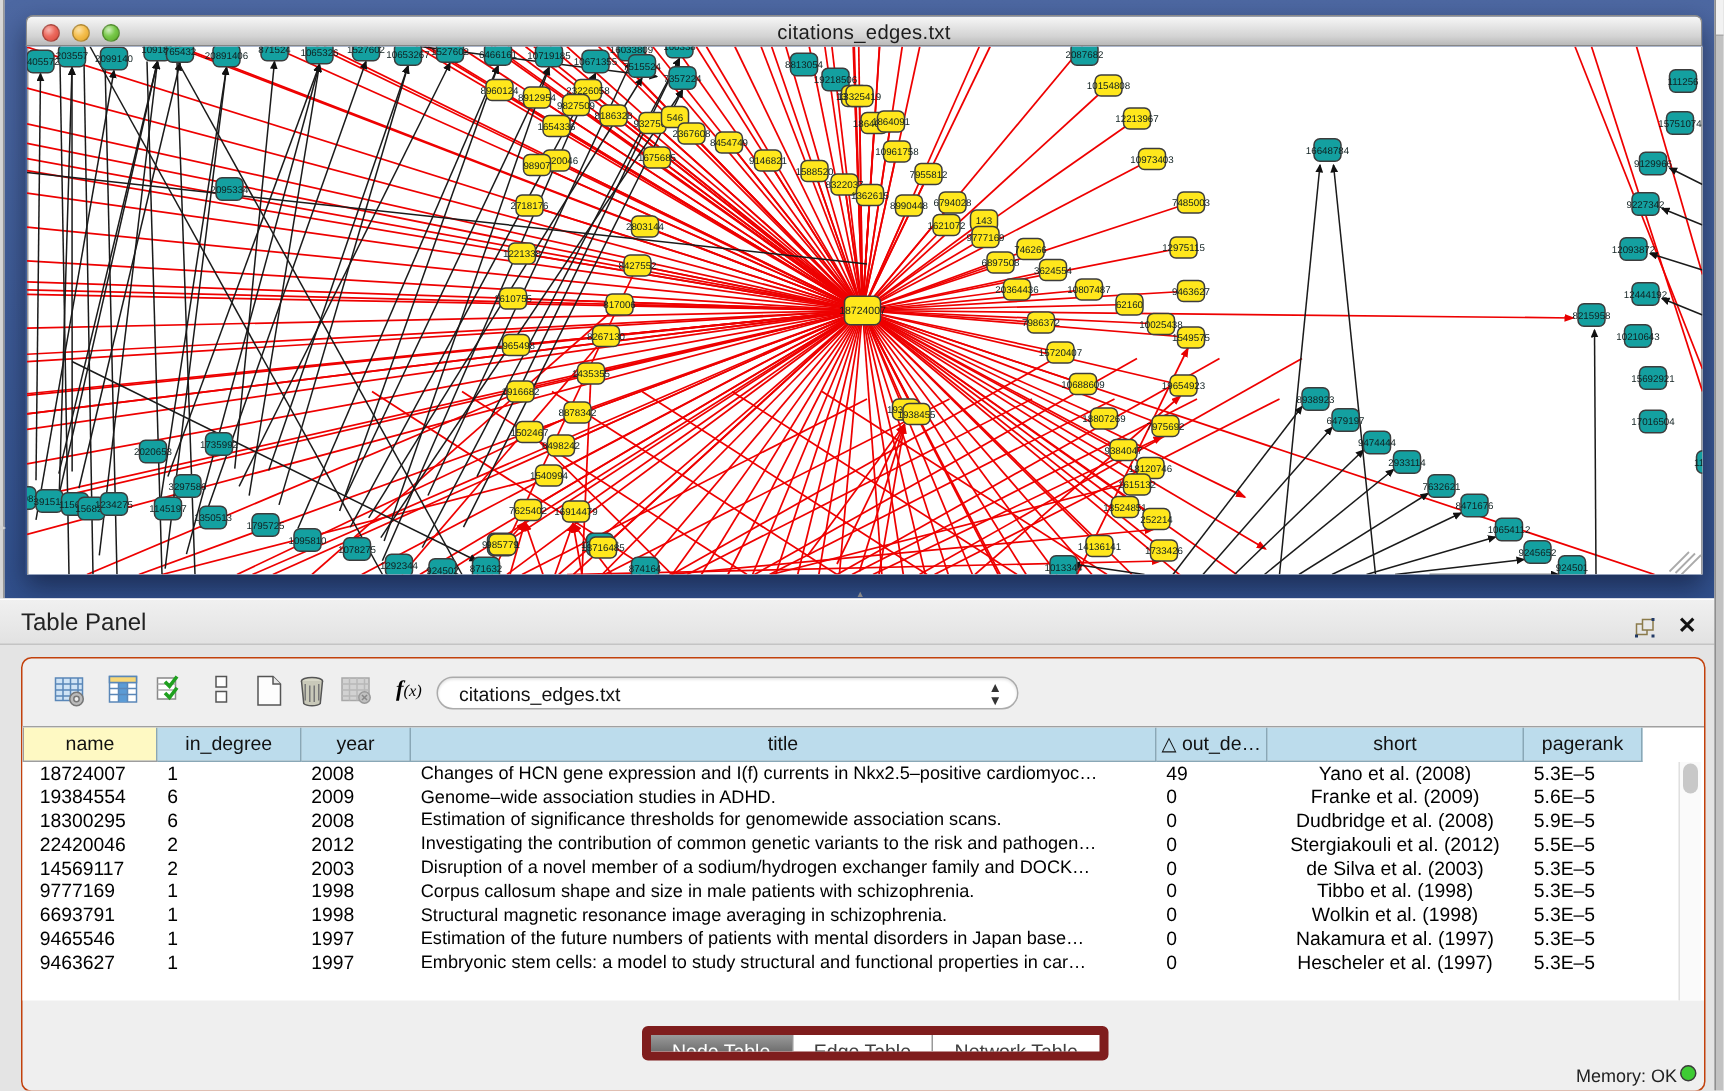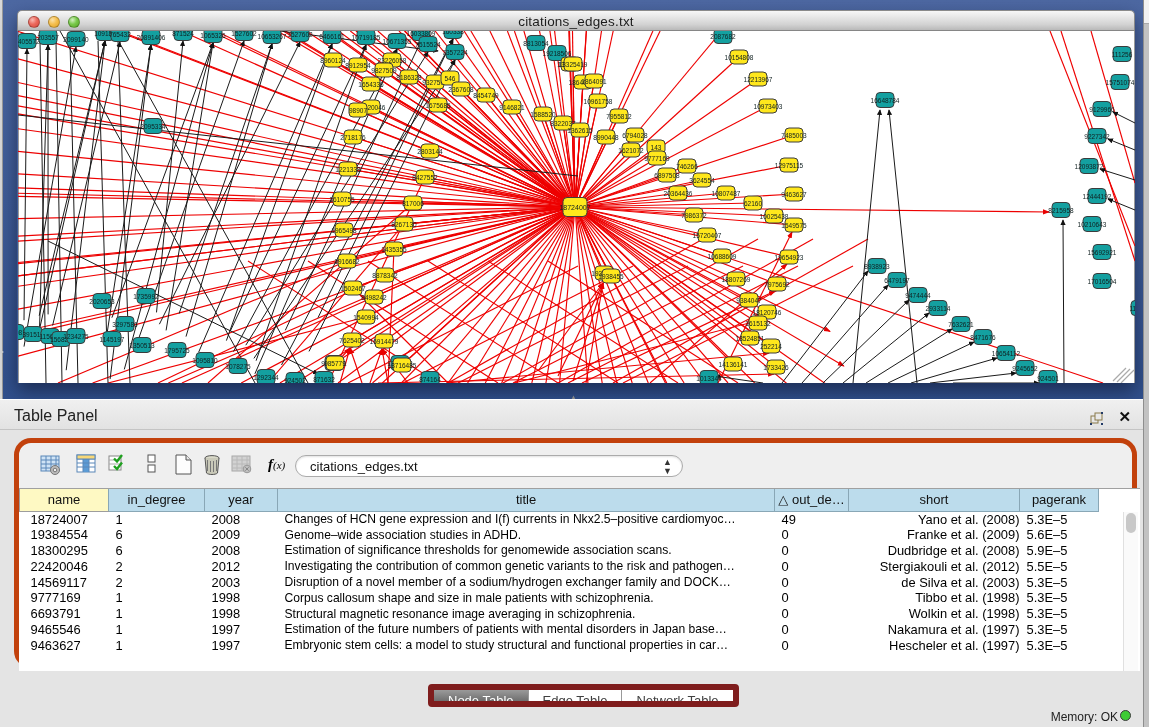--- a/index.html
+++ b/index.html
@@ -7,35 +7,35 @@
 #rightstrip{position:absolute;right:0;top:0;width:6px;height:727px;background:#c2c2c2;border-left:1px solid #8e8e8e}
 #rightstrip .corner{position:absolute;top:0;left:0;width:6px;height:24px;background:#f2f2f2;border-bottom:1px solid #aaa}
 #win{position:absolute;left:17px;top:10px;width:1118px;height:373px;border-radius:5px 5px 0 0;box-shadow:0 8px 18px rgba(10,16,40,.55)}
 #titlebar{position:absolute;left:0;top:0;width:100%;height:21px;border:1px solid #8a8a8a;border-bottom:1px solid #868686;border-radius:5px 5px 0 0;background:linear-gradient(#f7f7f7,#d3d3d3 70%,#b9b9b9);border-bottom:1px solid #868686;}
 #titlebar .t{position:absolute;left:0;right:0;top:3px;text-align:center;font-size:13.5px;color:#1c1c1c;letter-spacing:.2px}
 .tl{position:absolute;top:5px;width:12px;height:12px;border-radius:50%;border:1px solid rgba(0,0,0,.25)}
 #graph{position:absolute;left:1px;top:21px;width:1117px;height:352px;background:#fff;overflow:hidden;box-shadow:inset 1px 0 0 #9a9a9a, inset -1px 0 0 #9a9a9a}
 #tablepanel{position:absolute;left:0;top:399px;width:1143px;height:328px;background:#e4e4e4}
 #tphead{position:absolute;left:0;top:0;width:100%;height:31px;background:linear-gradient(#f0f0f0,#e2e2e2);border-top:1px solid #fff;border-bottom:1px solid #c4c4c4}
 #tphead .lbl{position:absolute;left:14px;top:7px;font-size:16px;color:#222}
-#panelbox{position:absolute;left:14px;top:39px;width:1123px;height:230px;background:#efefef;border:5px solid #c2410c;border-radius:17px}
+#panelbox{position:absolute;left:14px;top:39px;width:1123px;height:290px;background:#efefef;border:1px solid #c2410c;border-radius:7px}
 .tbicon{position:absolute;top:11px}
 #combo{position:absolute;left:276px;top:12px;width:388px;height:22px;background:#fff;border:1px solid #ababab;border-radius:11px;box-shadow:inset 0 1px 2px rgba(0,0,0,.12)}
 #combo .txt{position:absolute;left:14px;top:3px;font-size:13px;color:#111}
 #combo .arr{position:absolute;right:10px;top:2px;font-size:9px;color:#333;line-height:9px}
 #tablewrap{position:absolute;left:0px;top:45px;width:1121px;height:183px;background:#fff;border-top:1px solid #a0a0a0;overflow:hidden}
 table{border-collapse:collapse;table-layout:fixed;width:1079px;font-size:12.9px}
 th{height:22px;background:#bcdcec;border:1px solid #89a7b6;border-top:none;font-weight:normal;font-size:13px;color:#111}
 th.c0{background:#fef9c3;border-color:#9d9d9d #89a7b6 #9d9d9d #9d9d9d}
 td{height:15.8px;padding:0 0 0 7px;white-space:nowrap;overflow:hidden;color:#000}
 td.c0{padding-left:11px}
 td.c3{font-size:12.1px}
 th.c0,td.c0{width:89px}th.c1,td.c1{width:96px}th.c2,td.c2{width:73px}
 th.c3,td.c3{width:497px}th.c4,td.c4{width:74px}th.c5,td.c5{width:171px}th.c6,td.c6{width:79px}
-td.c5{text-align:right;padding:0}
+td.c5{text-align:center;padding:0}
 #vsb{position:absolute;right:2px;top:23px;width:15px;height:160px;background:#fafafa;border-left:1px solid #e0e0e0}
 #vsb .thumb{position:absolute;left:2px;top:1px;width:10px;height:20px;border-radius:5px;background:#c8c8c8}
 #tabs{position:absolute;left:428px;top:684px;height:23px;display:flex;border:6px solid #7f1d1d;border-radius:4px;overflow:hidden;background:#fff}
 #tabs div{padding:3px 14px;font-size:13px;color:#404040;border-right:1px solid #999}
 #tabs div.sel{background:linear-gradient(#9a9a9a,#6f6f6f);color:#fff}
 #tabs div:last-child{border-right:none}
 #status{position:absolute;right:31px;top:710px;font-size:12px;color:#222}
 #memdot{position:absolute;left:1120px;top:710px;width:11px;height:11px;border-radius:50%;background:#3ecb34;border:1px solid #3a3a3a}
 #float-ic{position:absolute;right:39px;top:12px;width:14px;height:14px}
 #close-ic{position:absolute;right:12px;top:8px;font-size:15px;color:#111;font-weight:bold}

